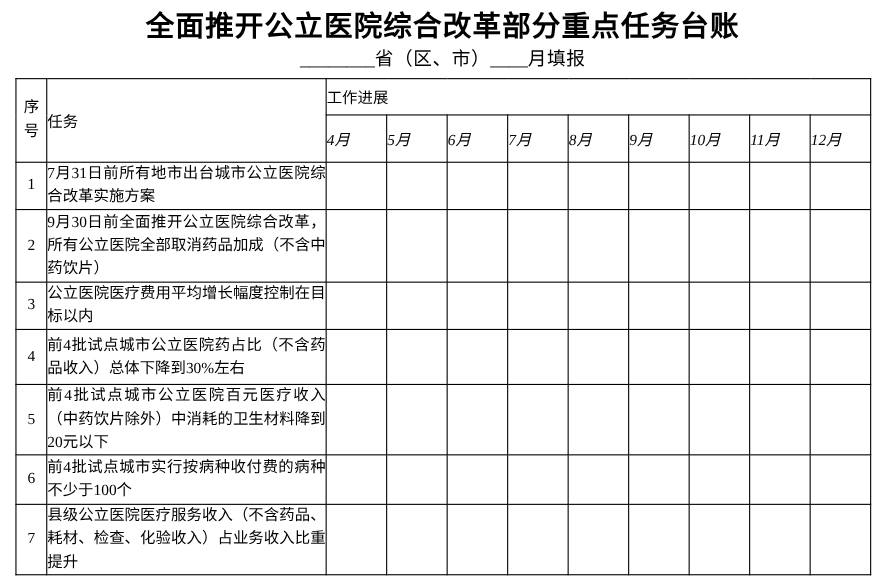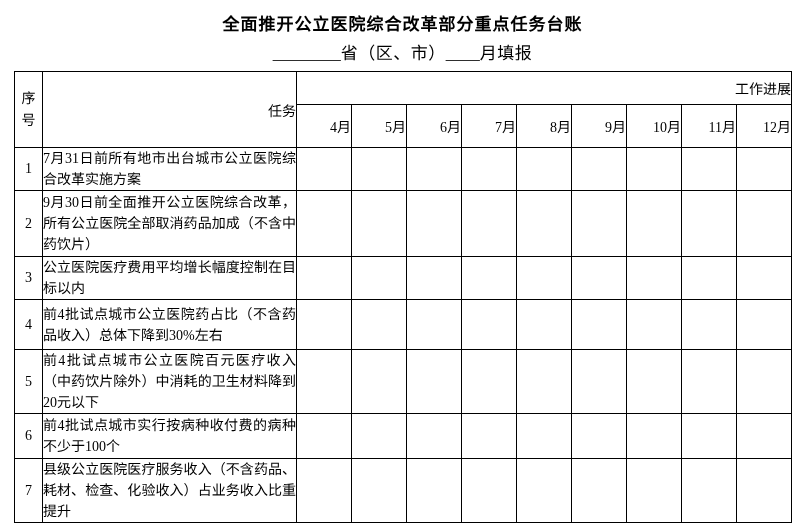--- a/index.html
+++ b/index.html
@@ -13,21 +13,21 @@
     position: relative;
     width: 805px;
     height: 528px;
     background: #ffffff;
     overflow: hidden;
   }
   .doc-title {
     margin: 0;
     padding-top: 10px;
     text-align: center;
-    font-size: 17px;
+    font-size: 26px;
     font-weight: bold;
     letter-spacing: 1px;
     line-height: 30px;
   }
   .doc-subtitle {
     margin-top: 3px;
     text-align: center;
     font-size: 17px;
     line-height: 22px;
     letter-spacing: 0.5px;
@@ -48,42 +48,42 @@
     padding: 0;
     font-size: 14px;
     font-weight: normal;
     overflow: hidden;
   }
   col.c-seq   { width: 28px; }
   col.c-task  { width: 254px; }
   col.c-month { width: 55px; }
 
   tr.head-progress { height: 33px; padding-left: 25px; }
-  tr.head-months   { height: 43px; }
+  tr.head-months   { height: 43px; font-style: italic; }
   tr.r1 { height: 39px; }
   tr.r2 { height: 66px; }
   tr.r3 { height: 42px; }
   tr.r4 { height: 50px; }
   tr.r5 { height: 62px; }
   tr.r6 { height: 45px; }
   tr.r7 { height: 64px; }
 
   th.seq-head {
     text-align: center;
     vertical-align: middle;
   }
   th.seq-head span {
     display: inline-block;
     width: 1em;
     line-height: 22px;
   }
   th.task-head,
   th.progress-head,
   th.month-head {
-    text-align: right;
+    text-align: left;
     vertical-align: middle;
   }
   td.seq-cell {
     text-align: center;
     vertical-align: middle;
   }
   td.task-cell {
     text-align: justify;
     text-justify: inter-ideograph;
     vertical-align: middle;

